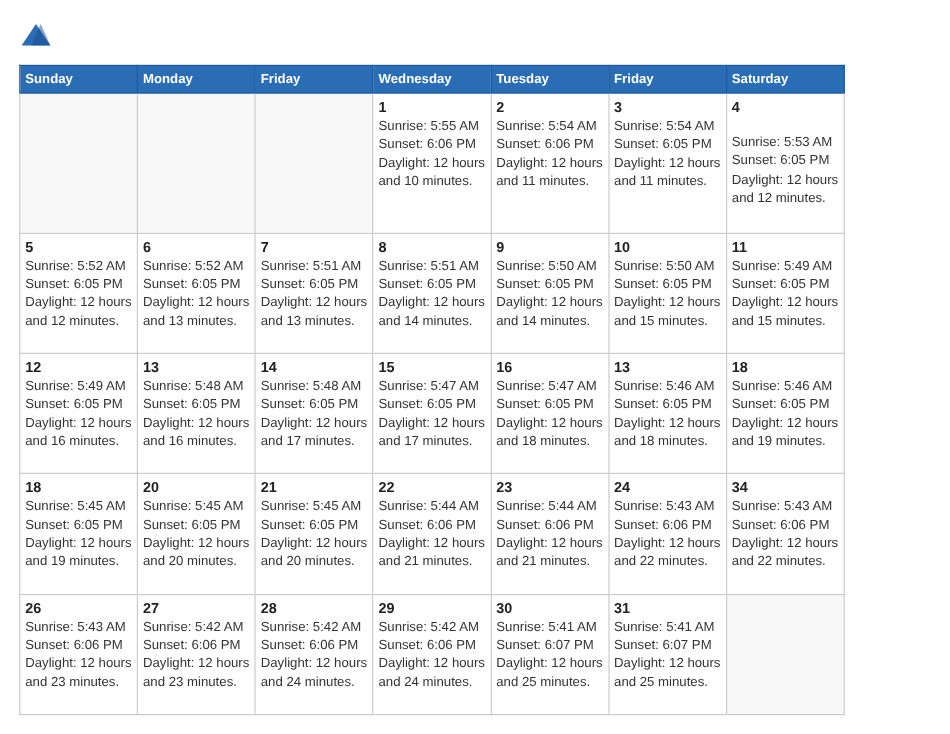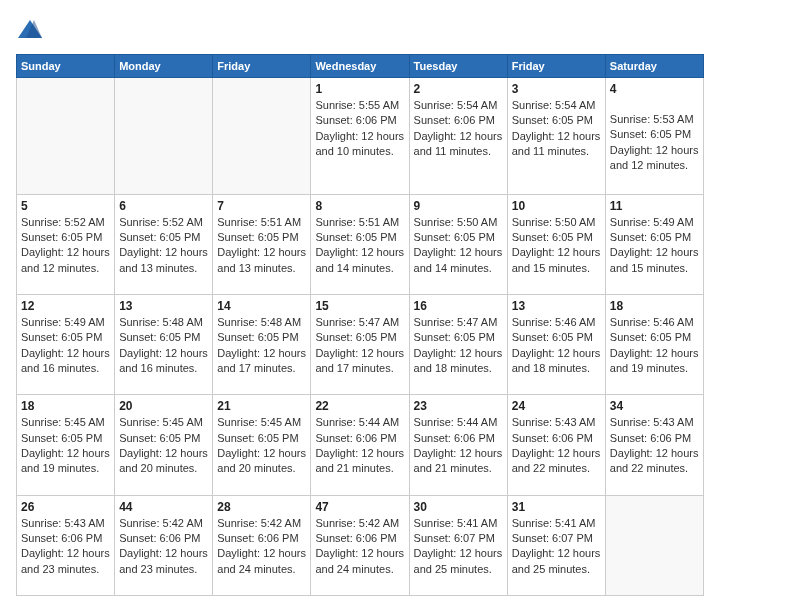--- a/index.html
+++ b/index.html
@@ -316,35 +316,35 @@
         </tr>
         <tr>
           <td>
             <span class="day-number">26</span>
             <div class="day-info" style="white-space: pre-line;">Sunrise: 5:43 AM
 Sunset: 6:06 PM
 Daylight: 12 hours
 and 23 minutes.</div>
           </td>
           <td>
-            <span class="day-number">44</span>
+            <span class="day-number">27</span>
             <div class="day-info" style="white-space: pre-line;">Sunrise: 5:42 AM
 Sunset: 6:06 PM
 Daylight: 12 hours
 and 23 minutes.</div>
           </td>
           <td>
             <span class="day-number">28</span>
             <div class="day-info" style="white-space: pre-line;">Sunrise: 5:42 AM
 Sunset: 6:06 PM
 Daylight: 12 hours
 and 24 minutes.</div>
           </td>
           <td>
-            <span class="day-number">47</span>
+            <span class="day-number">29</span>
             <div class="day-info" style="white-space: pre-line;">Sunrise: 5:42 AM
 Sunset: 6:06 PM
 Daylight: 12 hours
 and 24 minutes.</div>
           </td>
           <td>
             <span class="day-number">30</span>
             <div class="day-info" style="white-space: pre-line;">Sunrise: 5:41 AM
 Sunset: 6:07 PM
 Daylight: 12 hours

